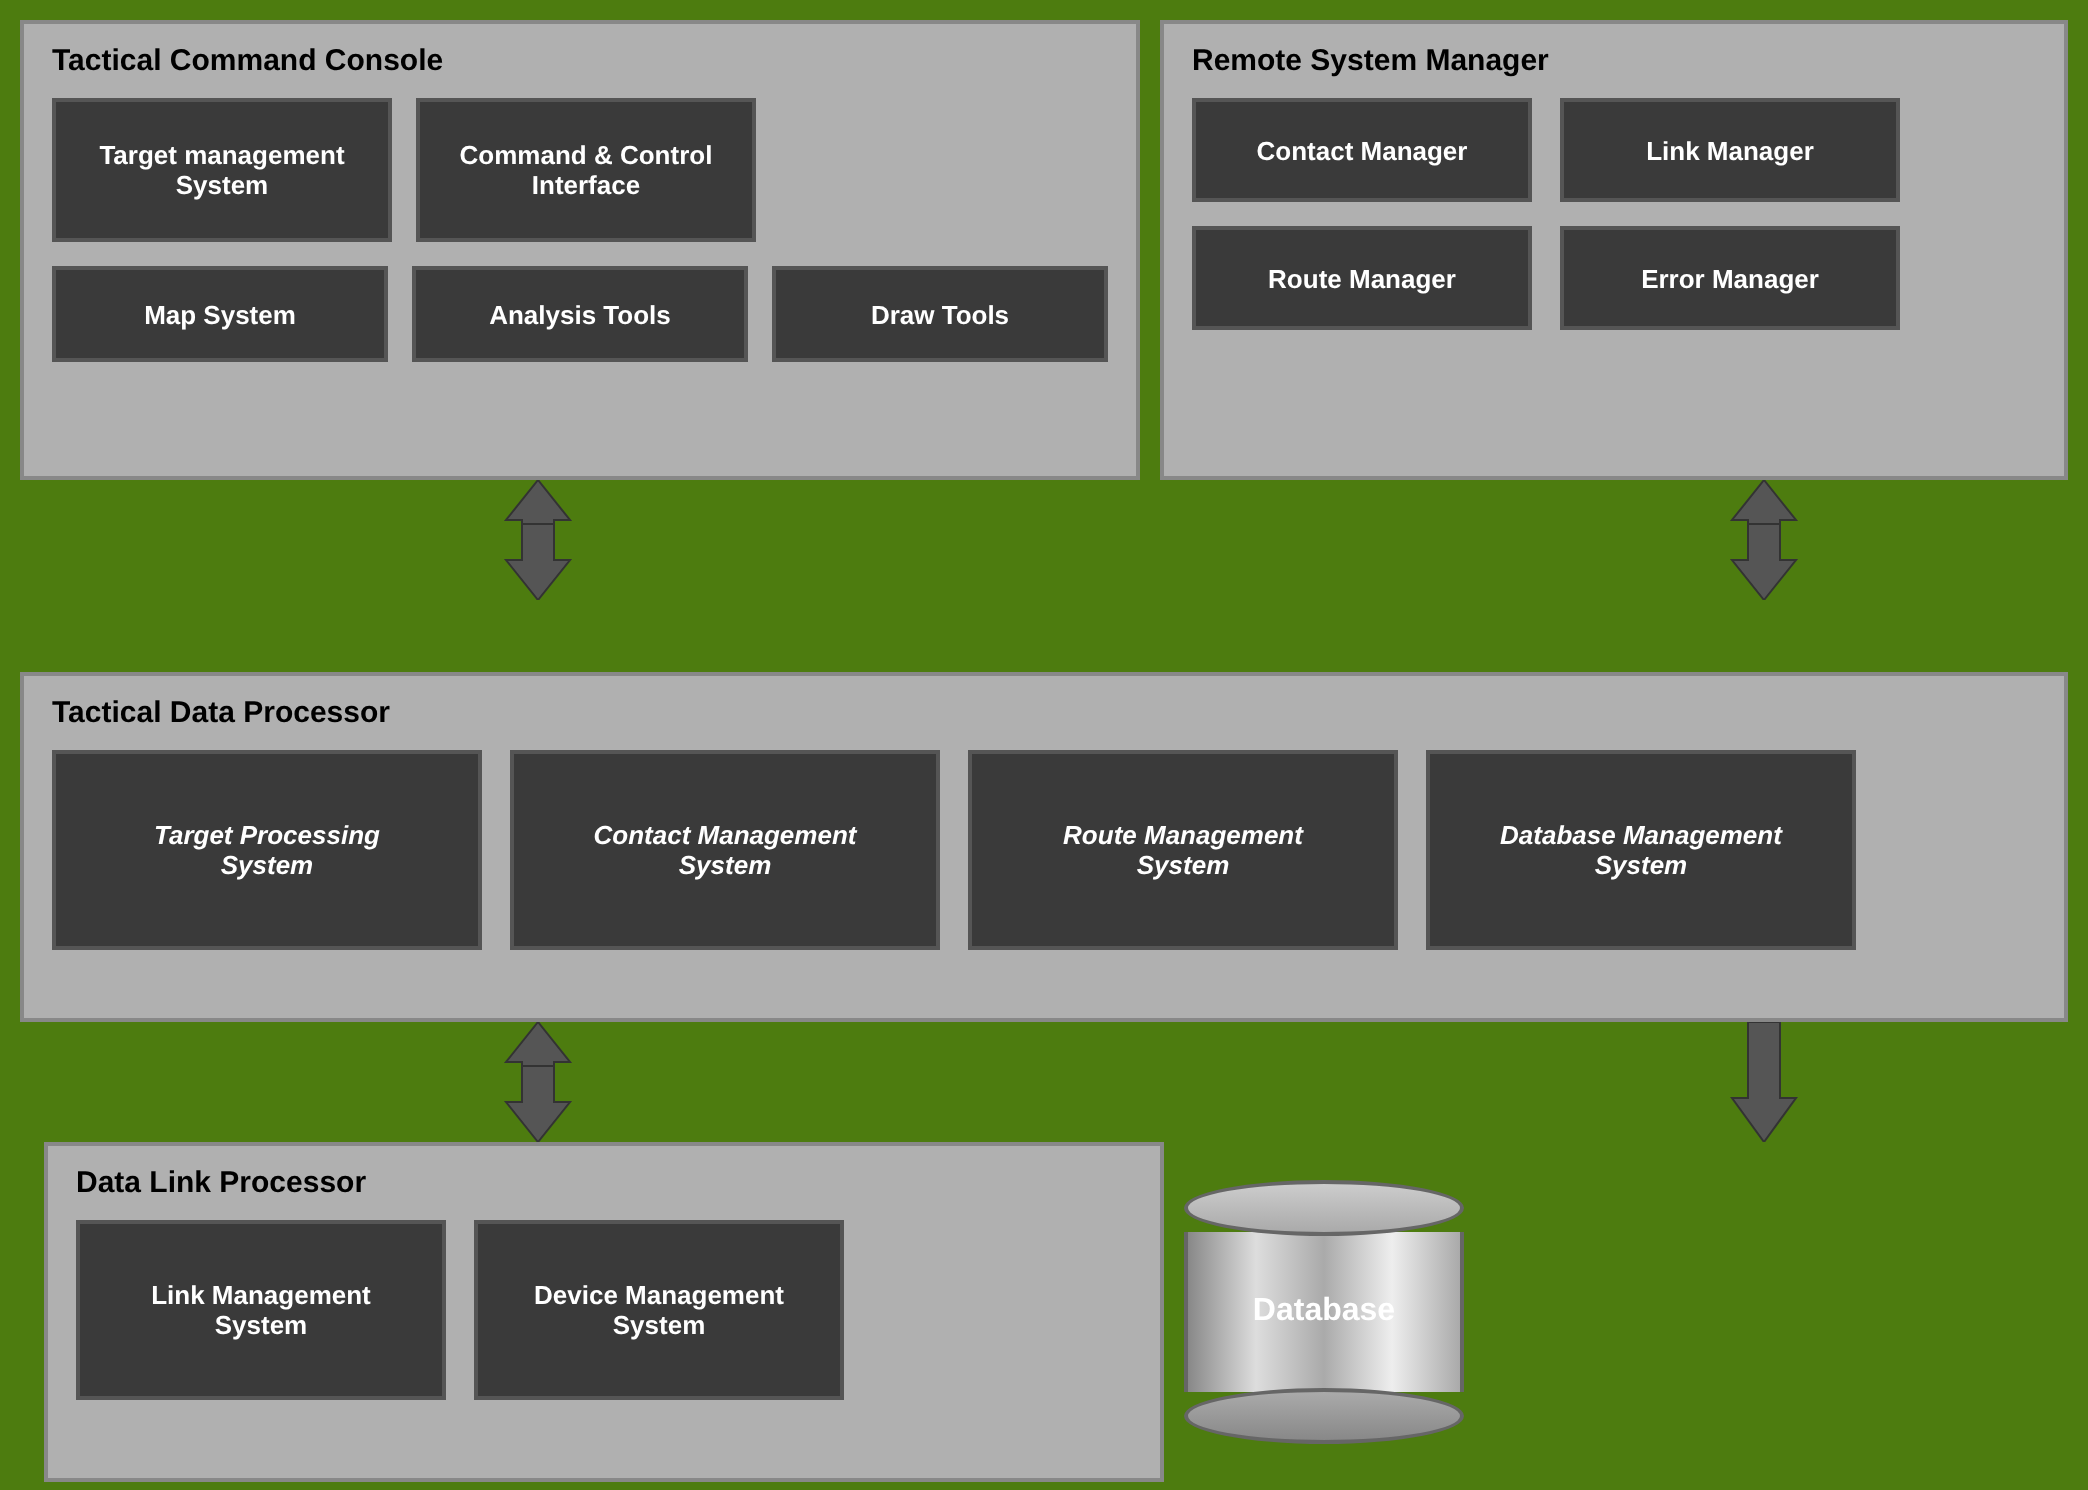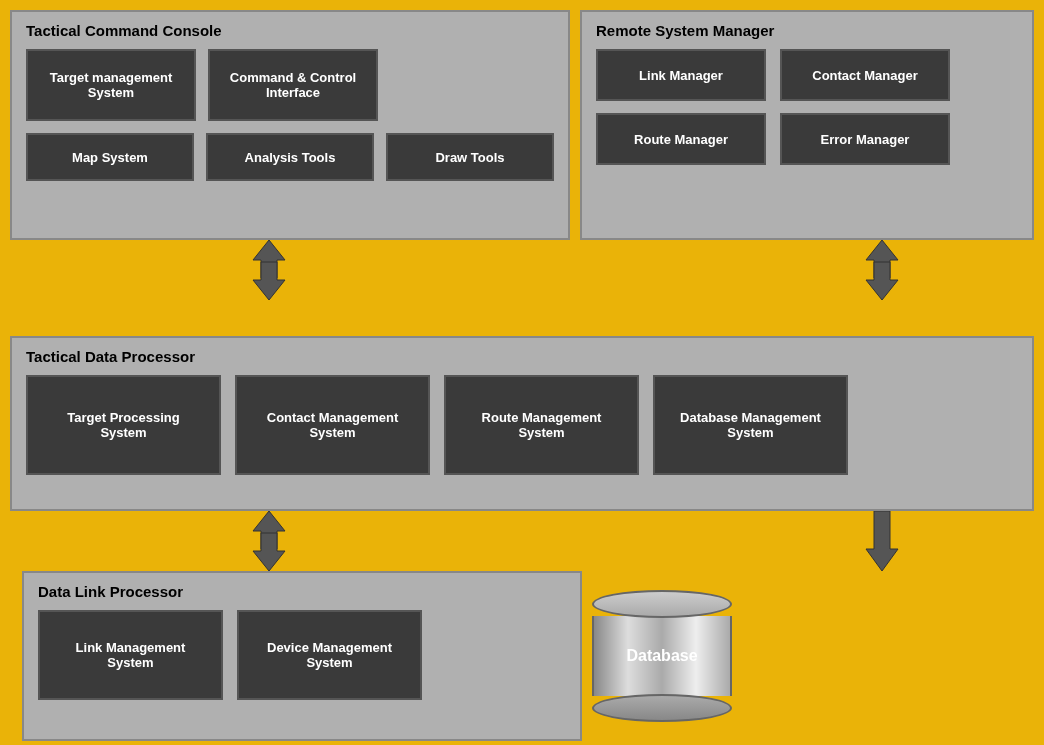--- a/index.html
+++ b/index.html
@@ -8,21 +8,21 @@
       font-family: Arial, sans-serif;
       width: 1044px;
       height: 745px;
       overflow: hidden;
       position: relative;
     }
 
     .diagram-container {
       width: 1044px;
       height: 745px;
-      background: #eab308;
+      background: #4d7c0f;
       position: relative;
       padding: 10px;
     }
 
     
     .top-row {
       display: flex;
       gap: 10px;
       height: 230px;
       margin-bottom: 0;
@@ -110,22 +110,23 @@
       margin: 0;
     }
 
     .tdp-grid {
       display: flex;
       gap: 14px;
       margin-top: 6px;
     }
 
     .tdp-box {
-      width: 195px;
+      width: 215px;
       height: 100px;
+      font-style: italic;
     }
 
     
     .bottom-row {
       display: flex;
       gap: 10px;
       height: 170px;
       margin-top: 0;
       padding-left: 12px;
     }
@@ -243,22 +244,22 @@
       <div class="tcc-grid-bottom">
         <div class="module-box tcc-box-medium">Map System</div>
         <div class="module-box tcc-box-medium">Analysis Tools</div>
         <div class="module-box tcc-box-medium">Draw Tools</div>
       </div>
     </div>
 
     <div class="panel panel-right">
       <div class="panel-title">Remote System Manager</div>
       <div class="rsm-grid-top">
+        <div class="module-box rsm-box">Contact Manager</div>
         <div class="module-box rsm-box">Link Manager</div>
-        <div class="module-box rsm-box">Contact Manager</div>
       </div>
       <div class="rsm-grid-bottom">
         <div class="module-box rsm-box">Route Manager</div>
         <div class="module-box rsm-box">Error Manager</div>
       </div>
     </div>
 
   </div>
 
   <div class="arrows-section">

